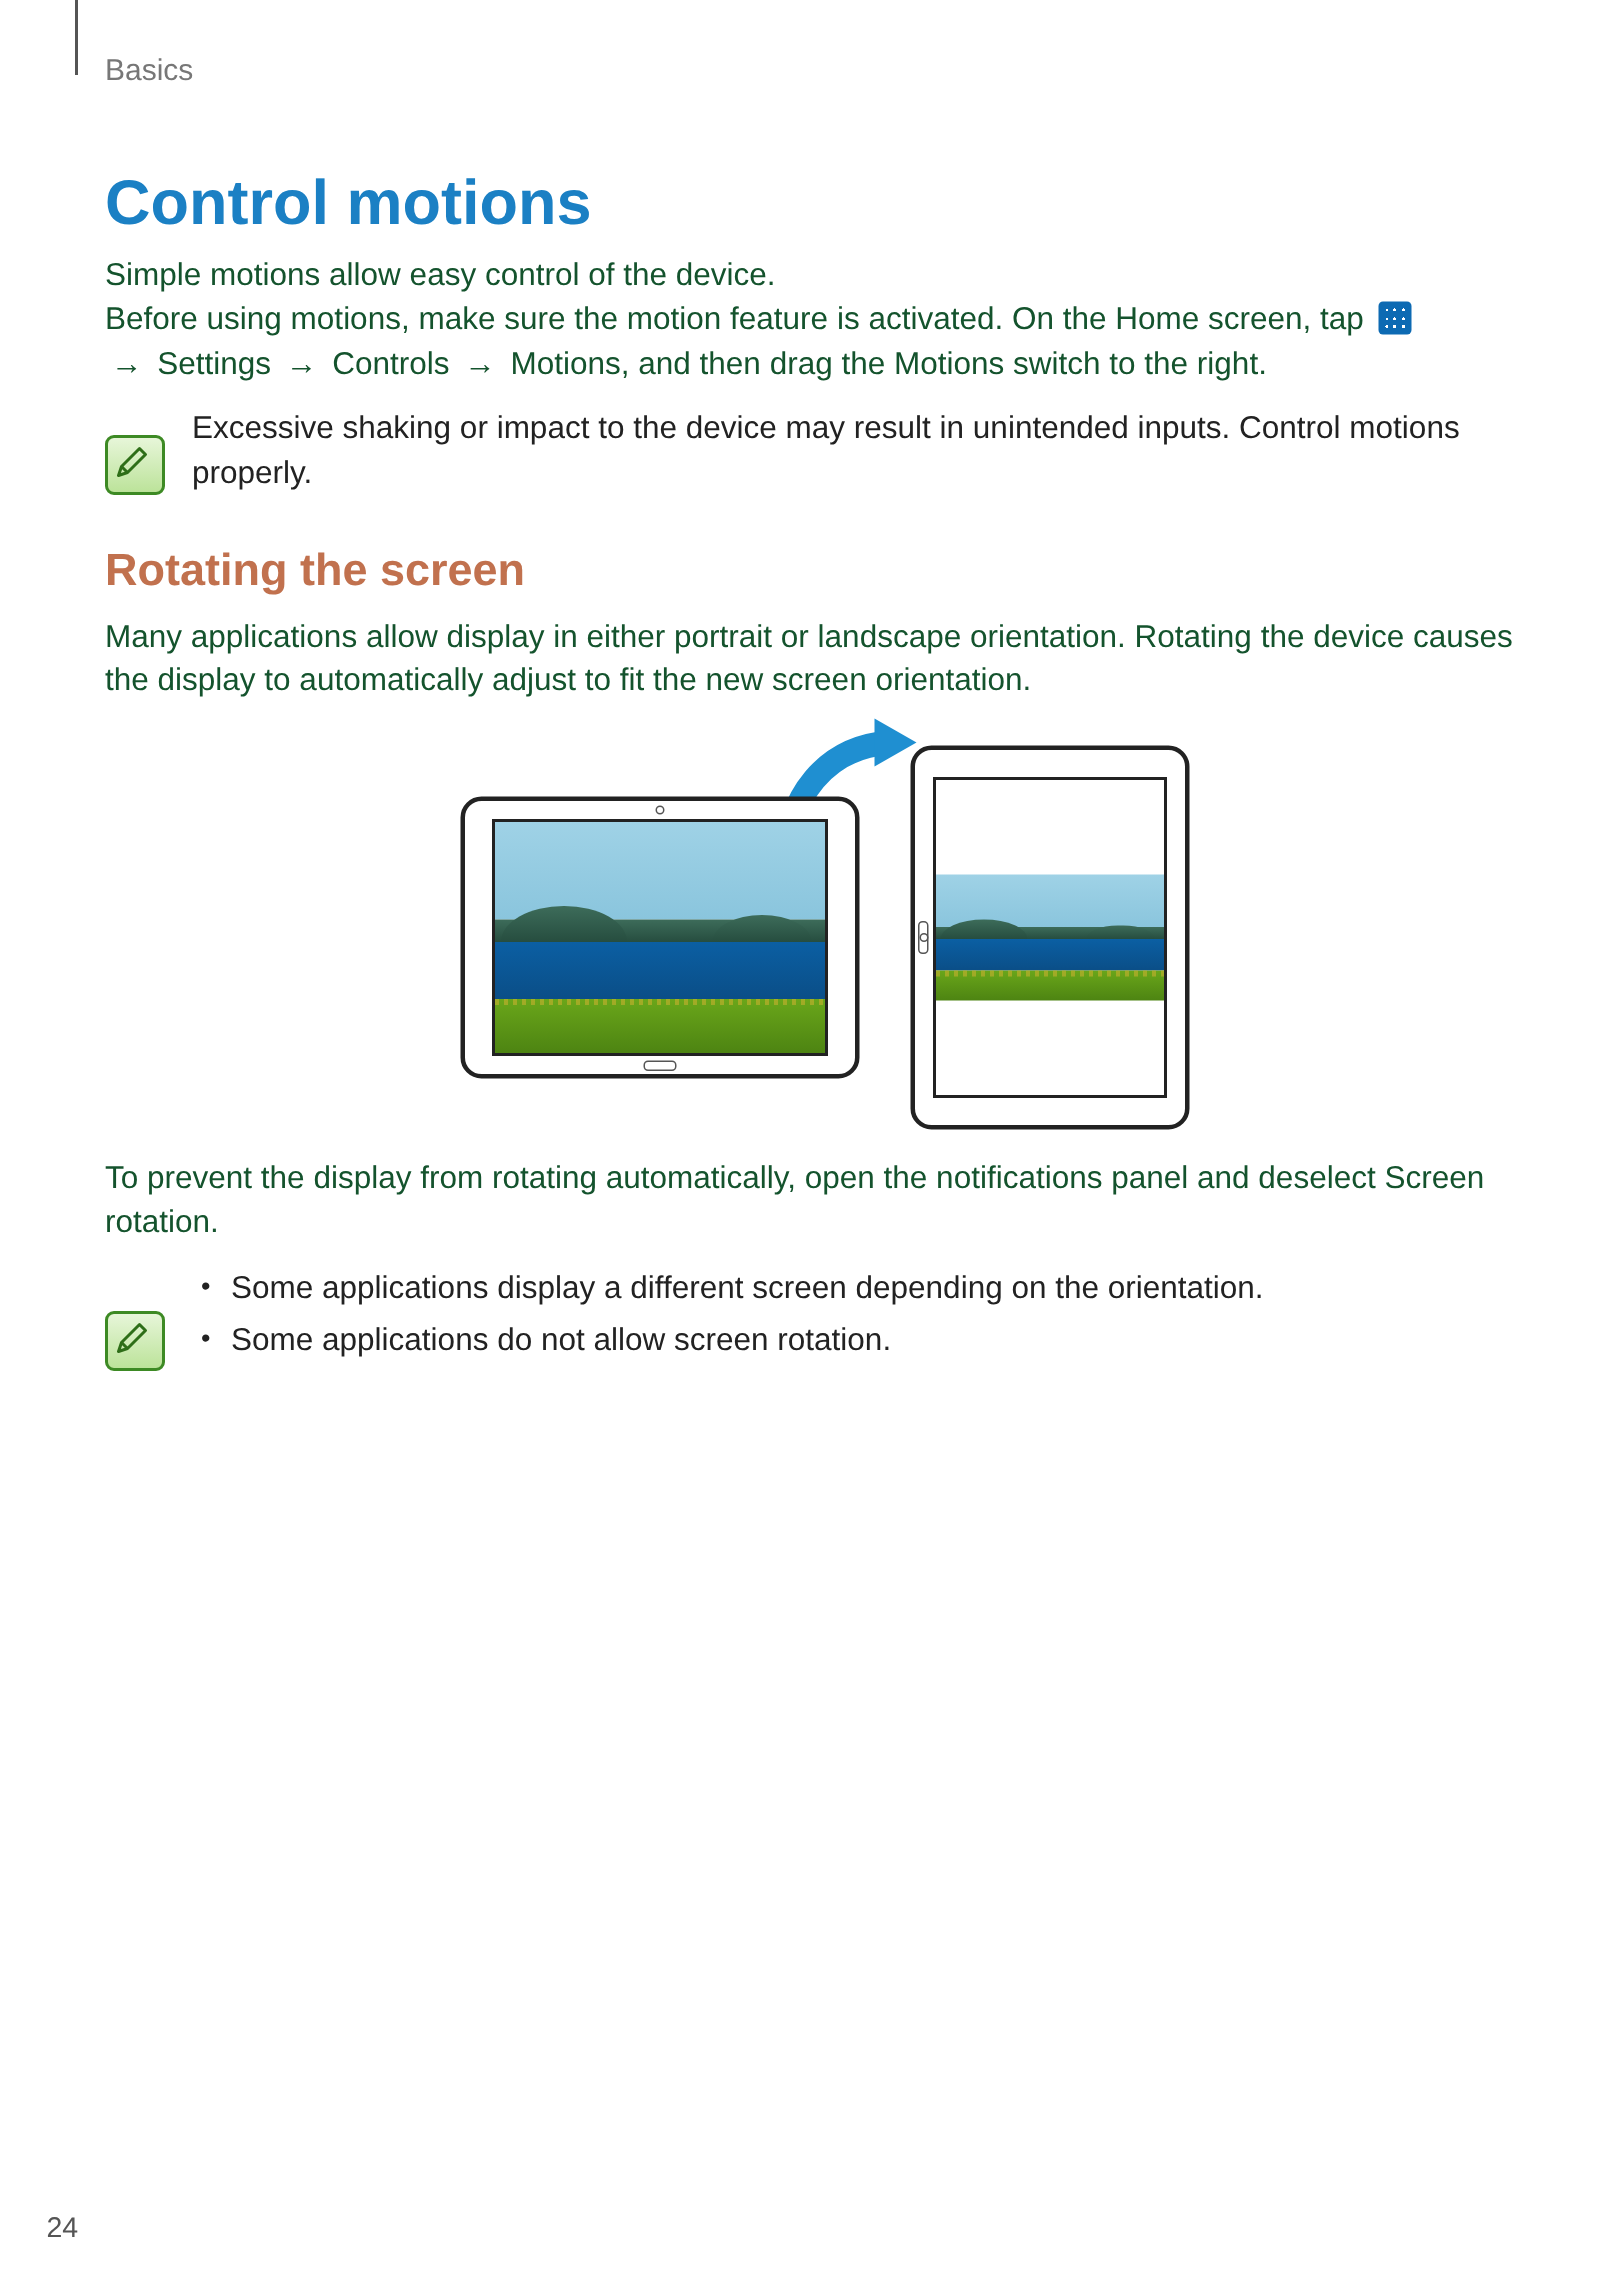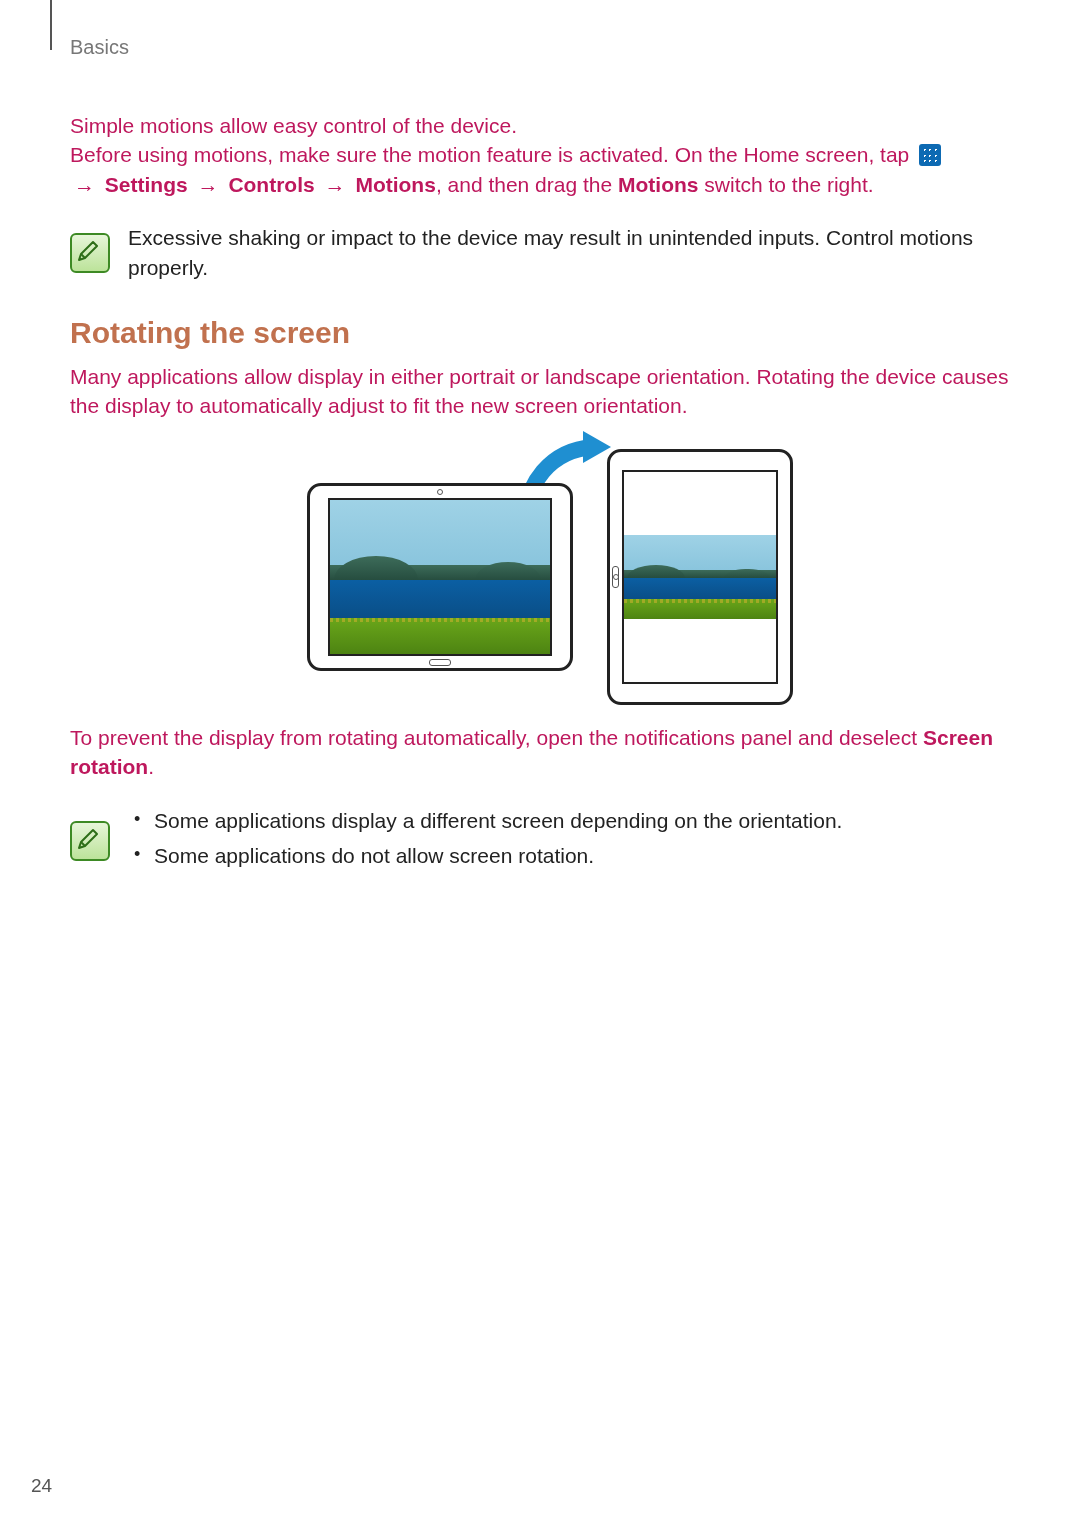--- a/index.html
+++ b/index.html
@@ -40,23 +40,23 @@
   h2.subsection-title {
     color: #c1714e;
     font-size: 30px;
     font-weight: 700;
     margin: 34px 0 12px 0;
   }
   p.body {
     font-size: 21px;
     line-height: 1.4;
     margin: 0 0;
-    color: #be185d;
-  }
-  .bold { font-weight: 700; text-align: center; }
+    color: #14532d;
+  }
+  .bold { font-weight: 400; text-align: center; }
   .arrow { padding: 0 4px; }
   .apps-icon {
     display: inline-block;
     width: 22px;
     height: 22px;
     vertical-align: -4px;
     background: #0d6ab3;
     border-radius: 3px;
     position: relative;
     margin-left: 4px;
@@ -77,23 +77,23 @@
       radial-gradient(#fff 1px, transparent 1px);
     background-size: 33.3% 33.3%;
     background-position:
       0% 0%, 50% 0%, 100% 0%,
       0% 50%, 50% 50%, 100% 50%,
       0% 100%, 50% 100%, 100% 100%;
     background-repeat: no-repeat;
   }
   .note {
     display: flex;
-    align-items: center;
+    align-items: flex-end;
     gap: 18px;
-    margin: 24px 0;
+    margin: 14px 0;
   }
   .note-icon {
     flex: 0 0 36px;
     width: 36px;
     height: 36px;
     border: 2px solid #3d8a24;
     border-radius: 6px;
     background: linear-gradient(to bottom, #e7f6d9, #bce39a);
     position: relative;
   }
@@ -232,20 +232,21 @@
   }
 </style>
 </head>
 <body>
 
 <div class="page">
   <div class="side-rule"></div>
 
   <div class="breadcrumb">Basics</div>
 
+  <h1 class="section-title">Control motions</h1>
 
   <p class="body">Simple motions allow easy control of the device.</p>
 
   <p class="body">
     <span>Before using motions, make sure the motion feature is activated. On the Home screen, tap </span>
     <span class="apps-icon"></span><br>
     <span class="arrow">→</span>
     <span class="bold">Settings</span>
     <span class="arrow">→</span>
     <span class="bold">Controls</span>

